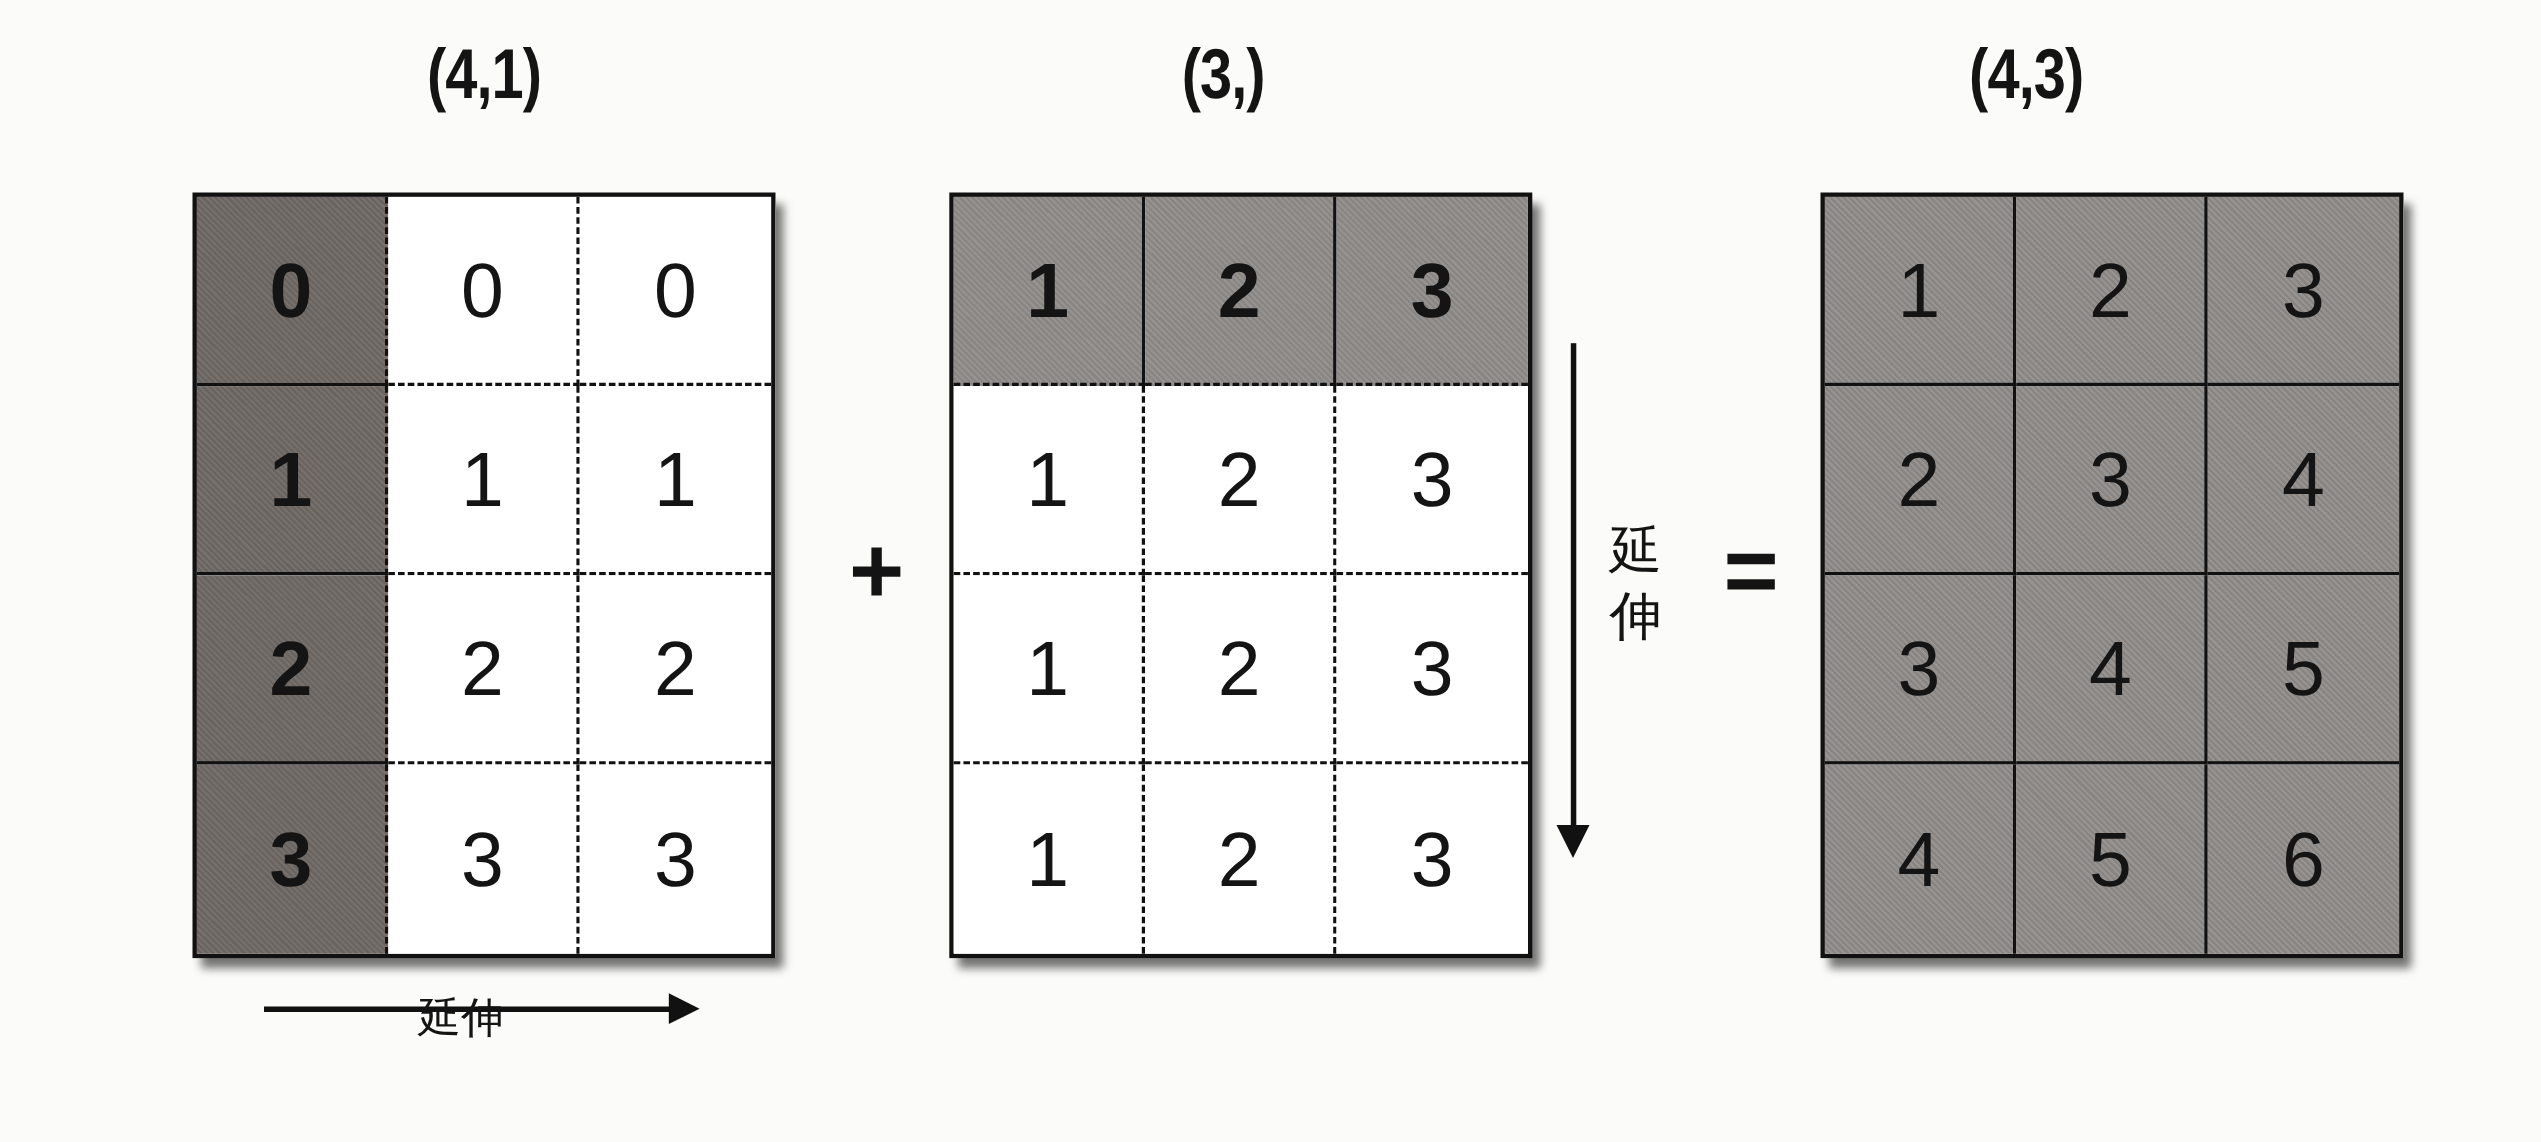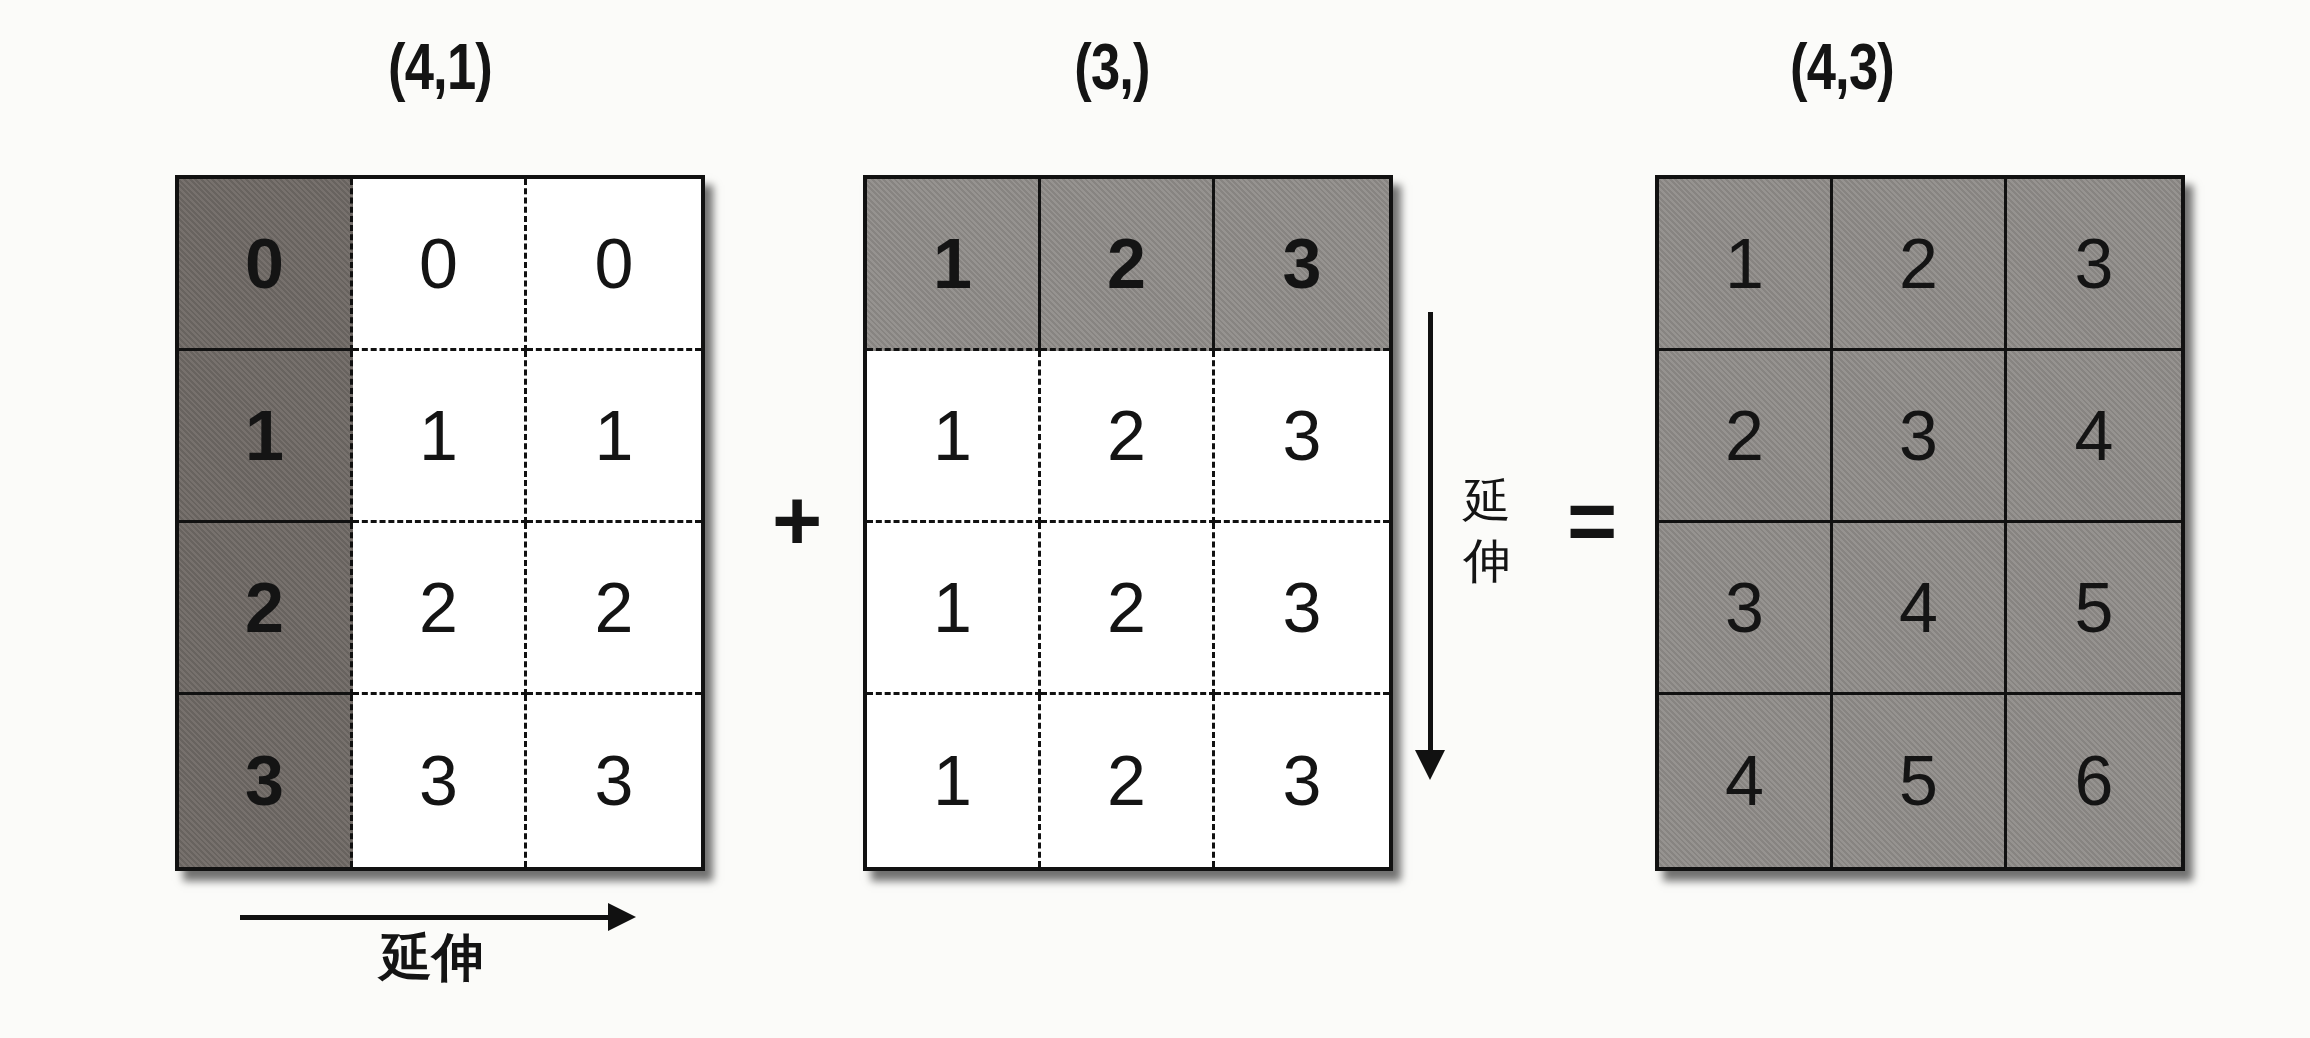--- a/index.html
+++ b/index.html
@@ -56,23 +56,22 @@
     border-left: 28px solid #111; border-top: 14px solid transparent; border-bottom: 14px solid transparent;
   }
   .arrow-v {
     position: absolute; left: 1428px; top: 312px; width: 5px; height: 440px; background: #111;
   }
   .arrow-v::after {
     content: ""; position: absolute; bottom: -28px; left: -13px;
     border-top: 30px solid #111; border-left: 15px solid transparent; border-right: 15px solid transparent;
   }
   .label-h {
-    position: absolute; left: 380px; top: 923px; font-size: 52px;
+    position: absolute; left: 380px; top: 898px; font-size: 39px;
     font-family: "DejaVu Sans", sans-serif;
-    font-weight: bold;
   }
   .label-v {
     position: absolute; left: 1460px; top: 470px; width: 54px; font-size: 48px; line-height: 60px;
     text-align: center; font-family: "DejaVu Sans", sans-serif;
   }
 </style>
 </head>
 <body>
 
 <div class="title" style="left:440px;">(4,1)</div>

